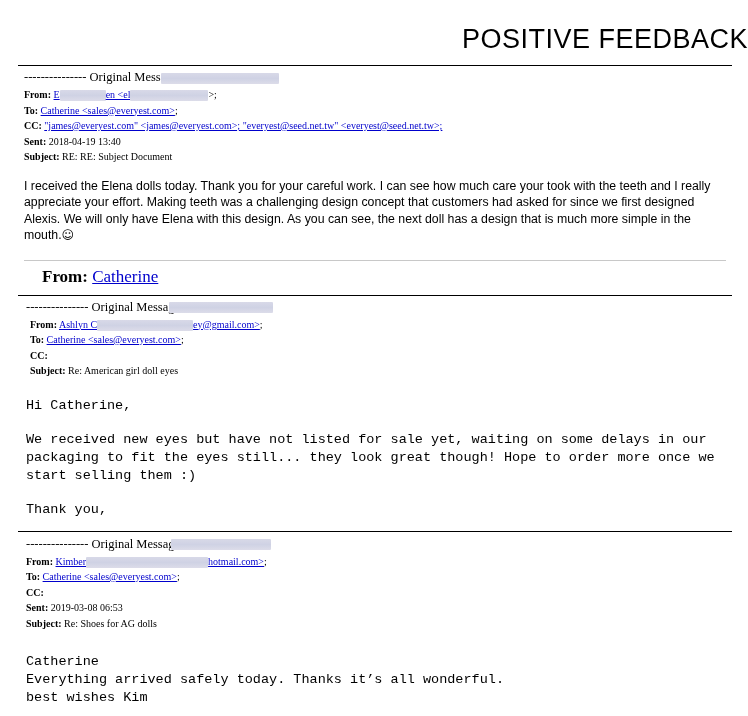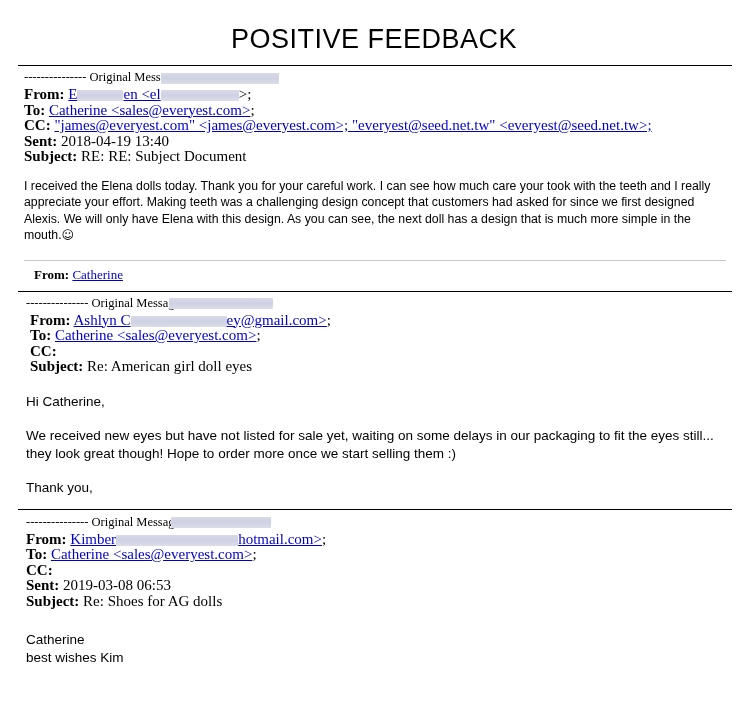--- a/index.html
+++ b/index.html
@@ -9,21 +9,21 @@
   body {
     width: 748px;
     height: 716px;
     background: #ffffff;
     font-family: "Liberation Serif", serif;
     color: #000000;
     position: relative;
     overflow: hidden;
   }
   .page-title {
-    text-align: center;
+    text-align: right;
     font-family: "Liberation Sans", sans-serif;
     font-size: 27px;
     letter-spacing: 0.5px;
     margin: 24px 0 10px 0;
     color: #000;
   }
 
   
   .email-block {
     position: relative;
@@ -36,21 +36,21 @@
     white-space: nowrap;
     margin-bottom: 1px;
   }
   .redact {
     display: inline-block;
     background: linear-gradient(180deg,#d8d9e8 0%, #cfd2e4 50%, #dcdce9 100%);
     vertical-align: middle;
     border-radius: 1px;
   }
   .hdr-line {
-    font-size: 15px;
+    font-size: 10px;
     line-height: 15.5px;
     white-space: nowrap;
   }
   .hdr-label {
     font-weight: bold;
   }
   .link {
     color: #0000cc;
     text-decoration: underline;
   }
@@ -58,38 +58,38 @@
     border: 0;
     border-top: 1px solid #000;
     margin: 0;
   }
   .body-text {
     font-family: "Liberation Sans", sans-serif;
     font-size: 12.3px;
     line-height: 16.5px;
   }
   .body-serif {
-    font-family: Liberation Sans, sans-serif;
+    font-family: Liberation Mono, monospace;
     font-size: 13.5px;
     line-height: 18px;
   }
 
   
   #block1 { margin-top: 4px; }
   #block1 .orig-msg { margin-left: 6px; }
   #block1 .hdr { margin-left: 6px; margin-top: 2px; }
   #block1 .msgbody { margin: 13px 6px 8px 6px; }
   .thin-rule {
     border: 0;
     border-top: 1px solid #c8c8c8;
     margin: 16px 6px 6px 6px;
   }
   .from-cath {
-    margin-left: 16px;
-    font-size: 13px;
+    margin-left: 24px;
+    font-size: 17px;
     margin-bottom: 8px;
   }
 
   
   #block2 { margin-top: 4px; }
   #block2 .orig-msg { margin-left: 8px; }
   #block2 .hdr { margin-left: 12px; margin-top: 2px; }
   #block2 .msgbody { margin: 18px 8px 0 8px; }
 
   
@@ -211,16 +211,17 @@
       <span>2019-03-08 06:53</span>
     </div>
     <div class="hdr-line">
       <span class="hdr-label">Subject:</span>
       <span>Re: Shoes for AG dolls</span>
     </div>
   </div>
 
   <div class="msgbody body-serif">
     <div>Catherine</div>
+    <div>Everything arrived safely today. Thanks it’s all wonderful.</div>
     <div>best wishes Kim</div>
 
   </div>
 </div>
 
 </body></html>

